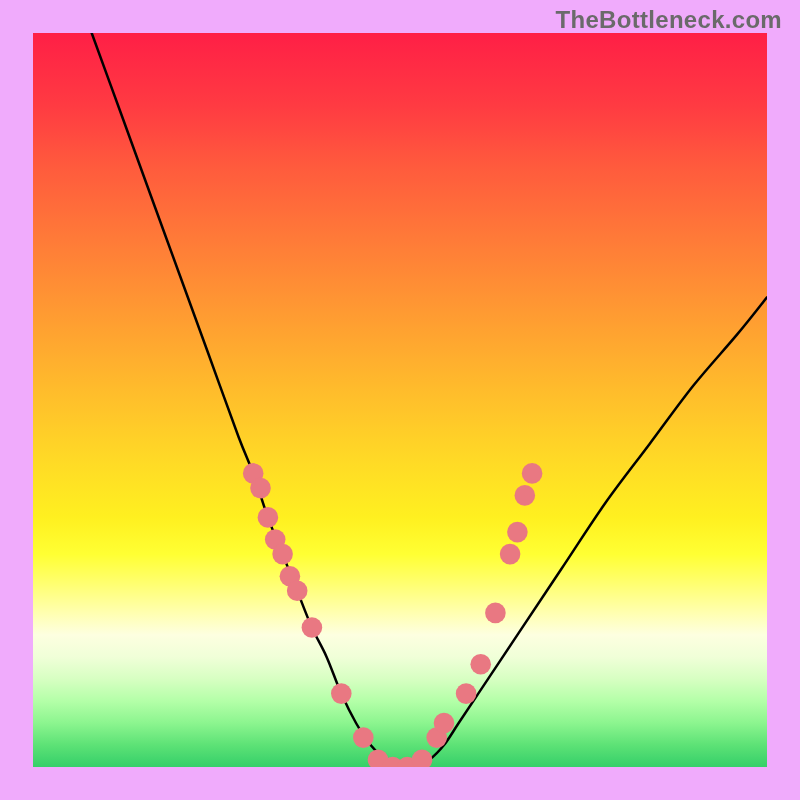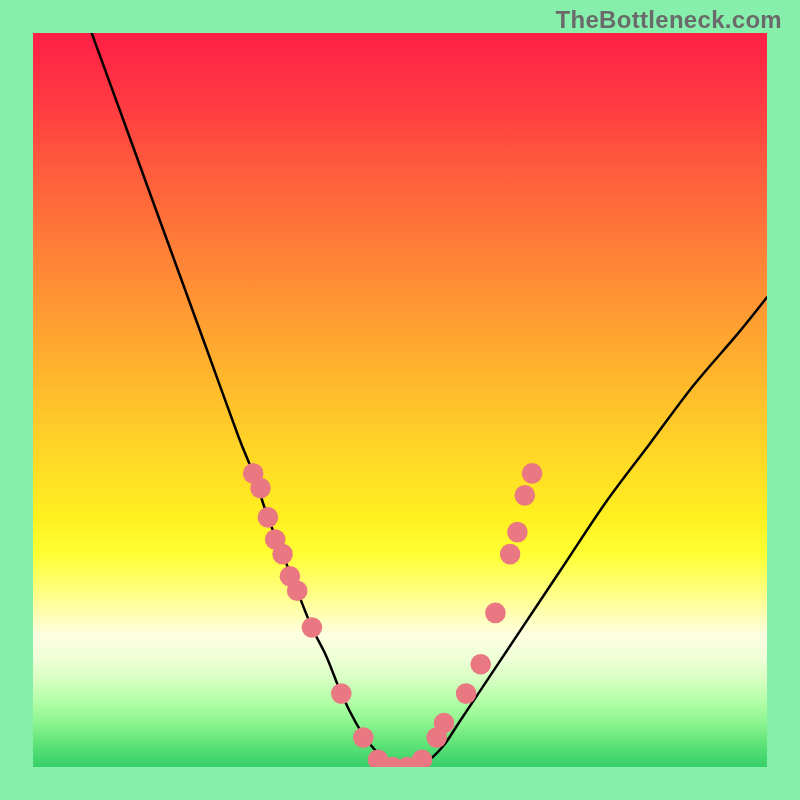--- a/index.html
+++ b/index.html
@@ -9,21 +9,21 @@
     height: 800px;
     background: #000;
     overflow: hidden;
   }
   .frame {
     position: absolute;
     left: 0;
     top: 0;
     width: 800px;
     height: 800px;
-    background: #86efac;
+    background: #f0abfc;
   }
   .plot-area {
     position: absolute;
     left: 33px;
     top: 33px;
     width: 734px;
     height: 734px;
     overflow: hidden;
     background:
       linear-gradient(to bottom,

